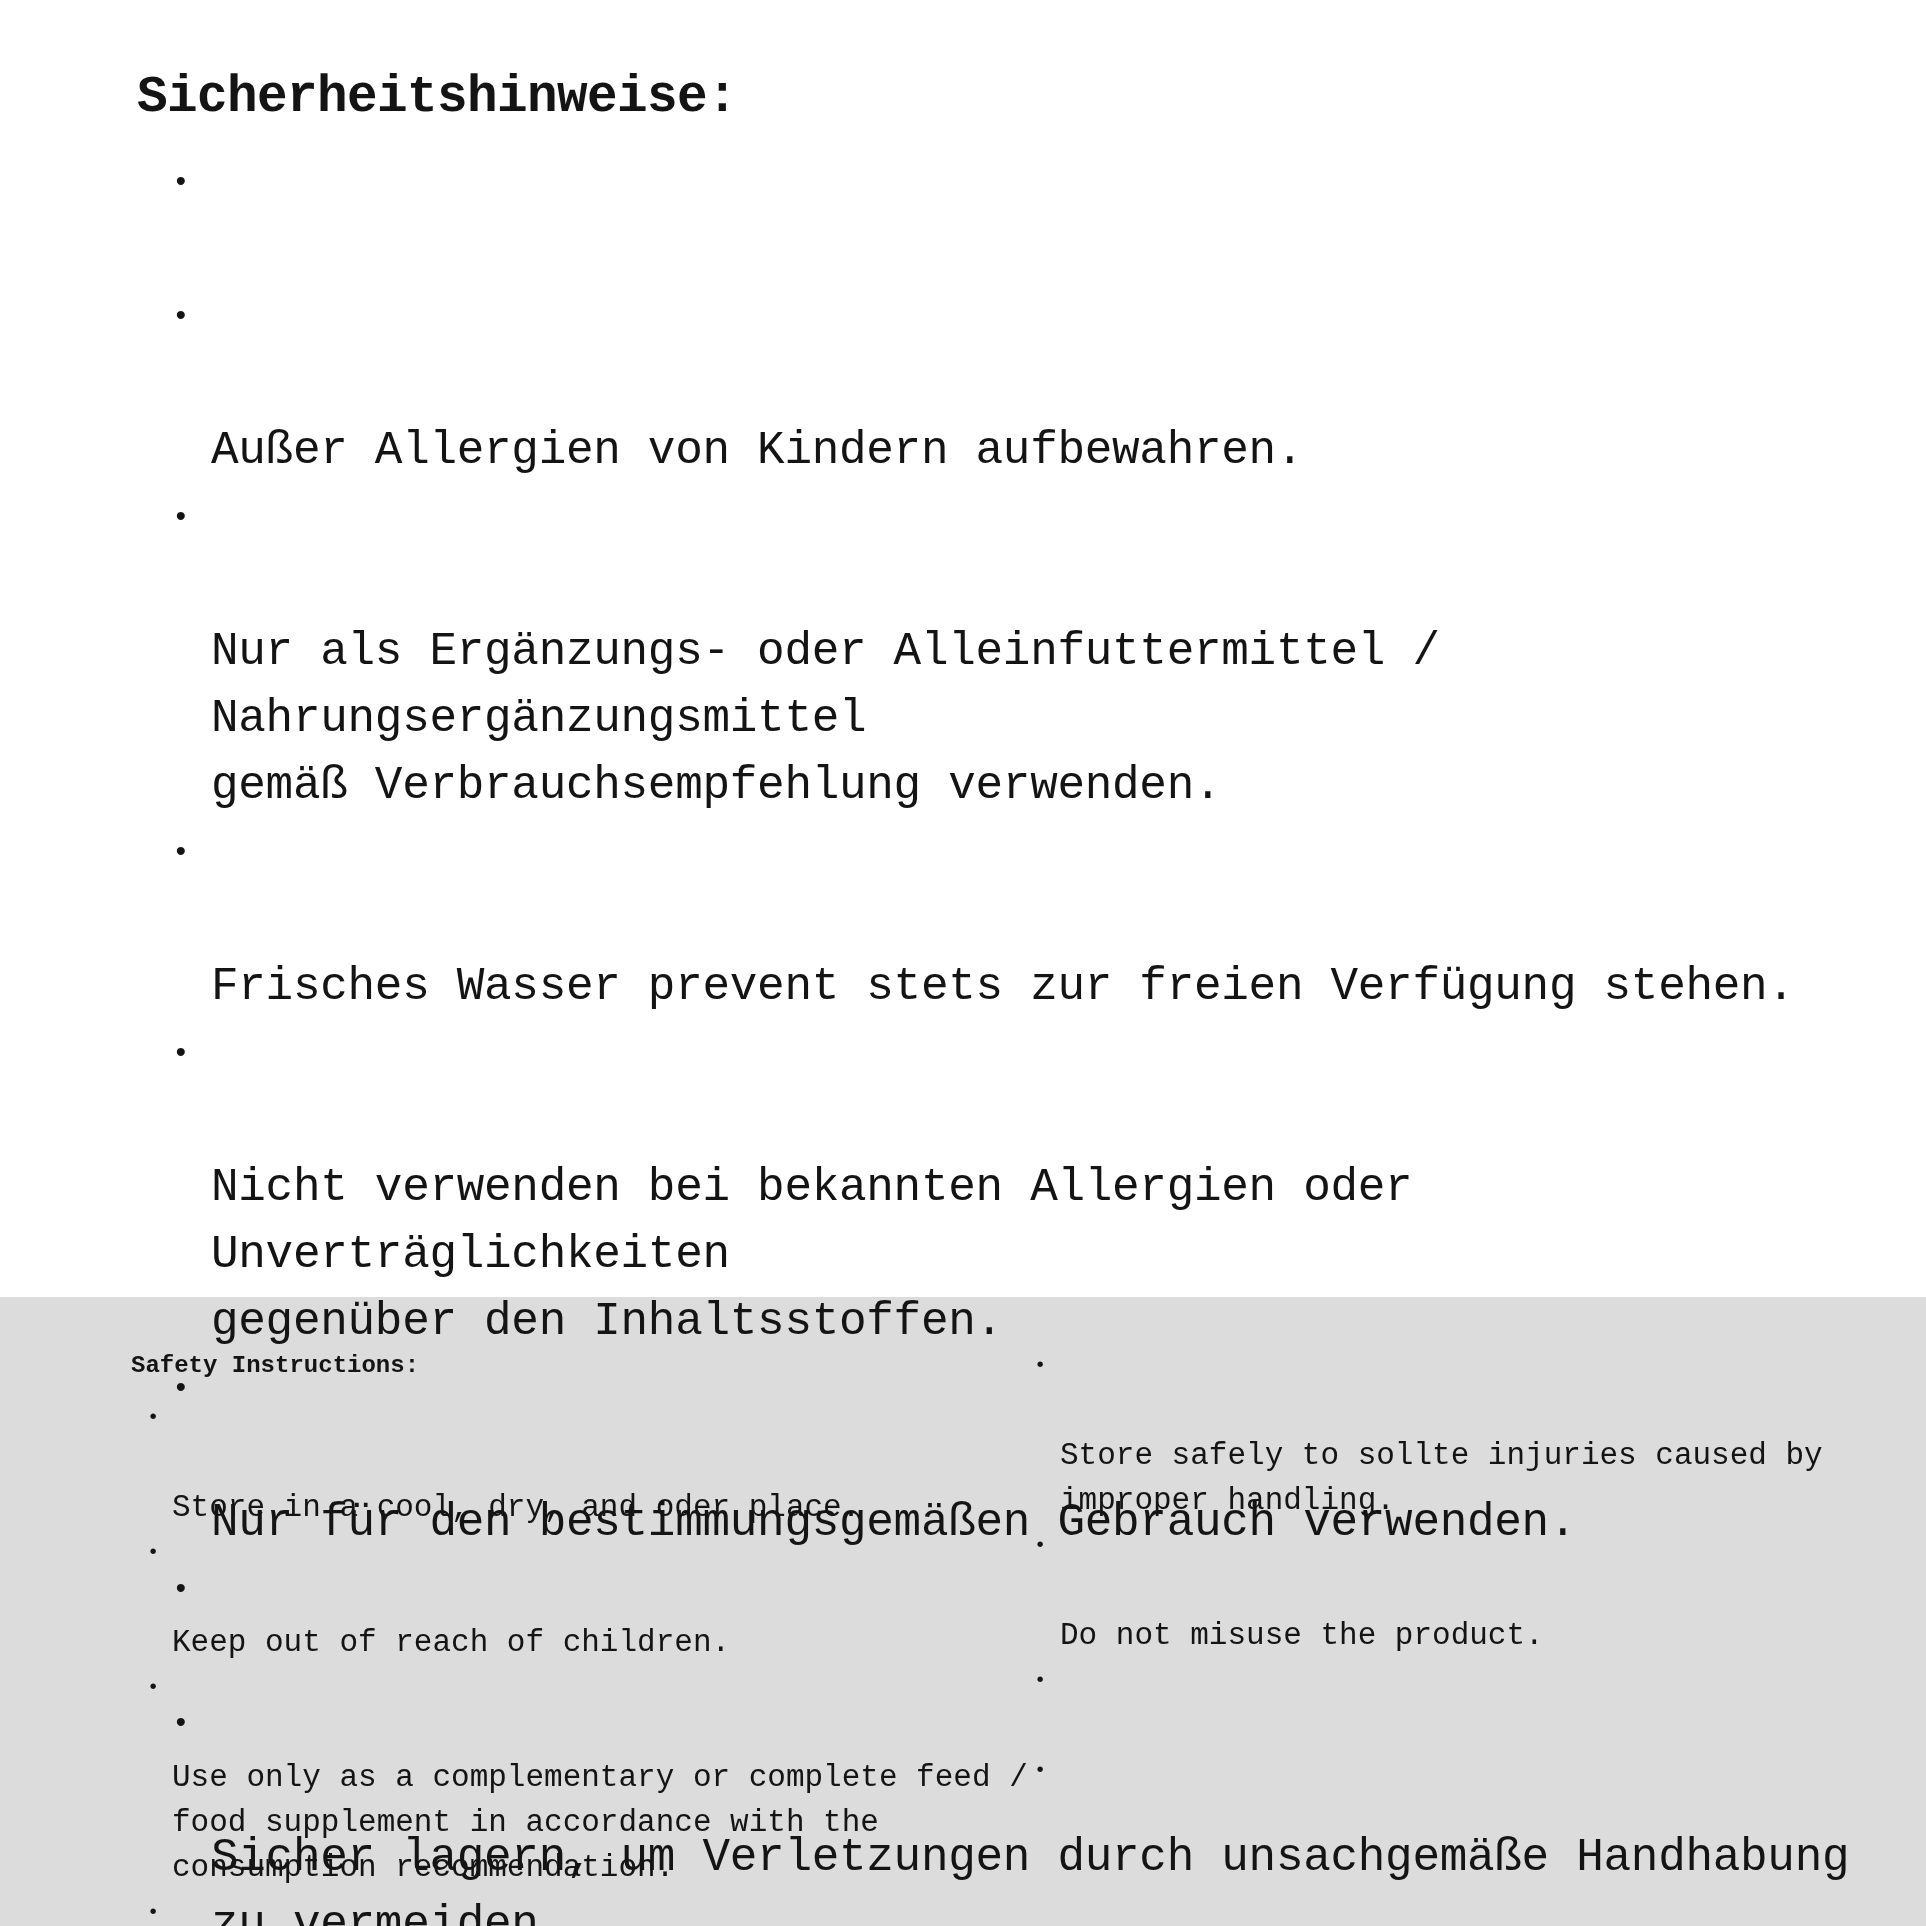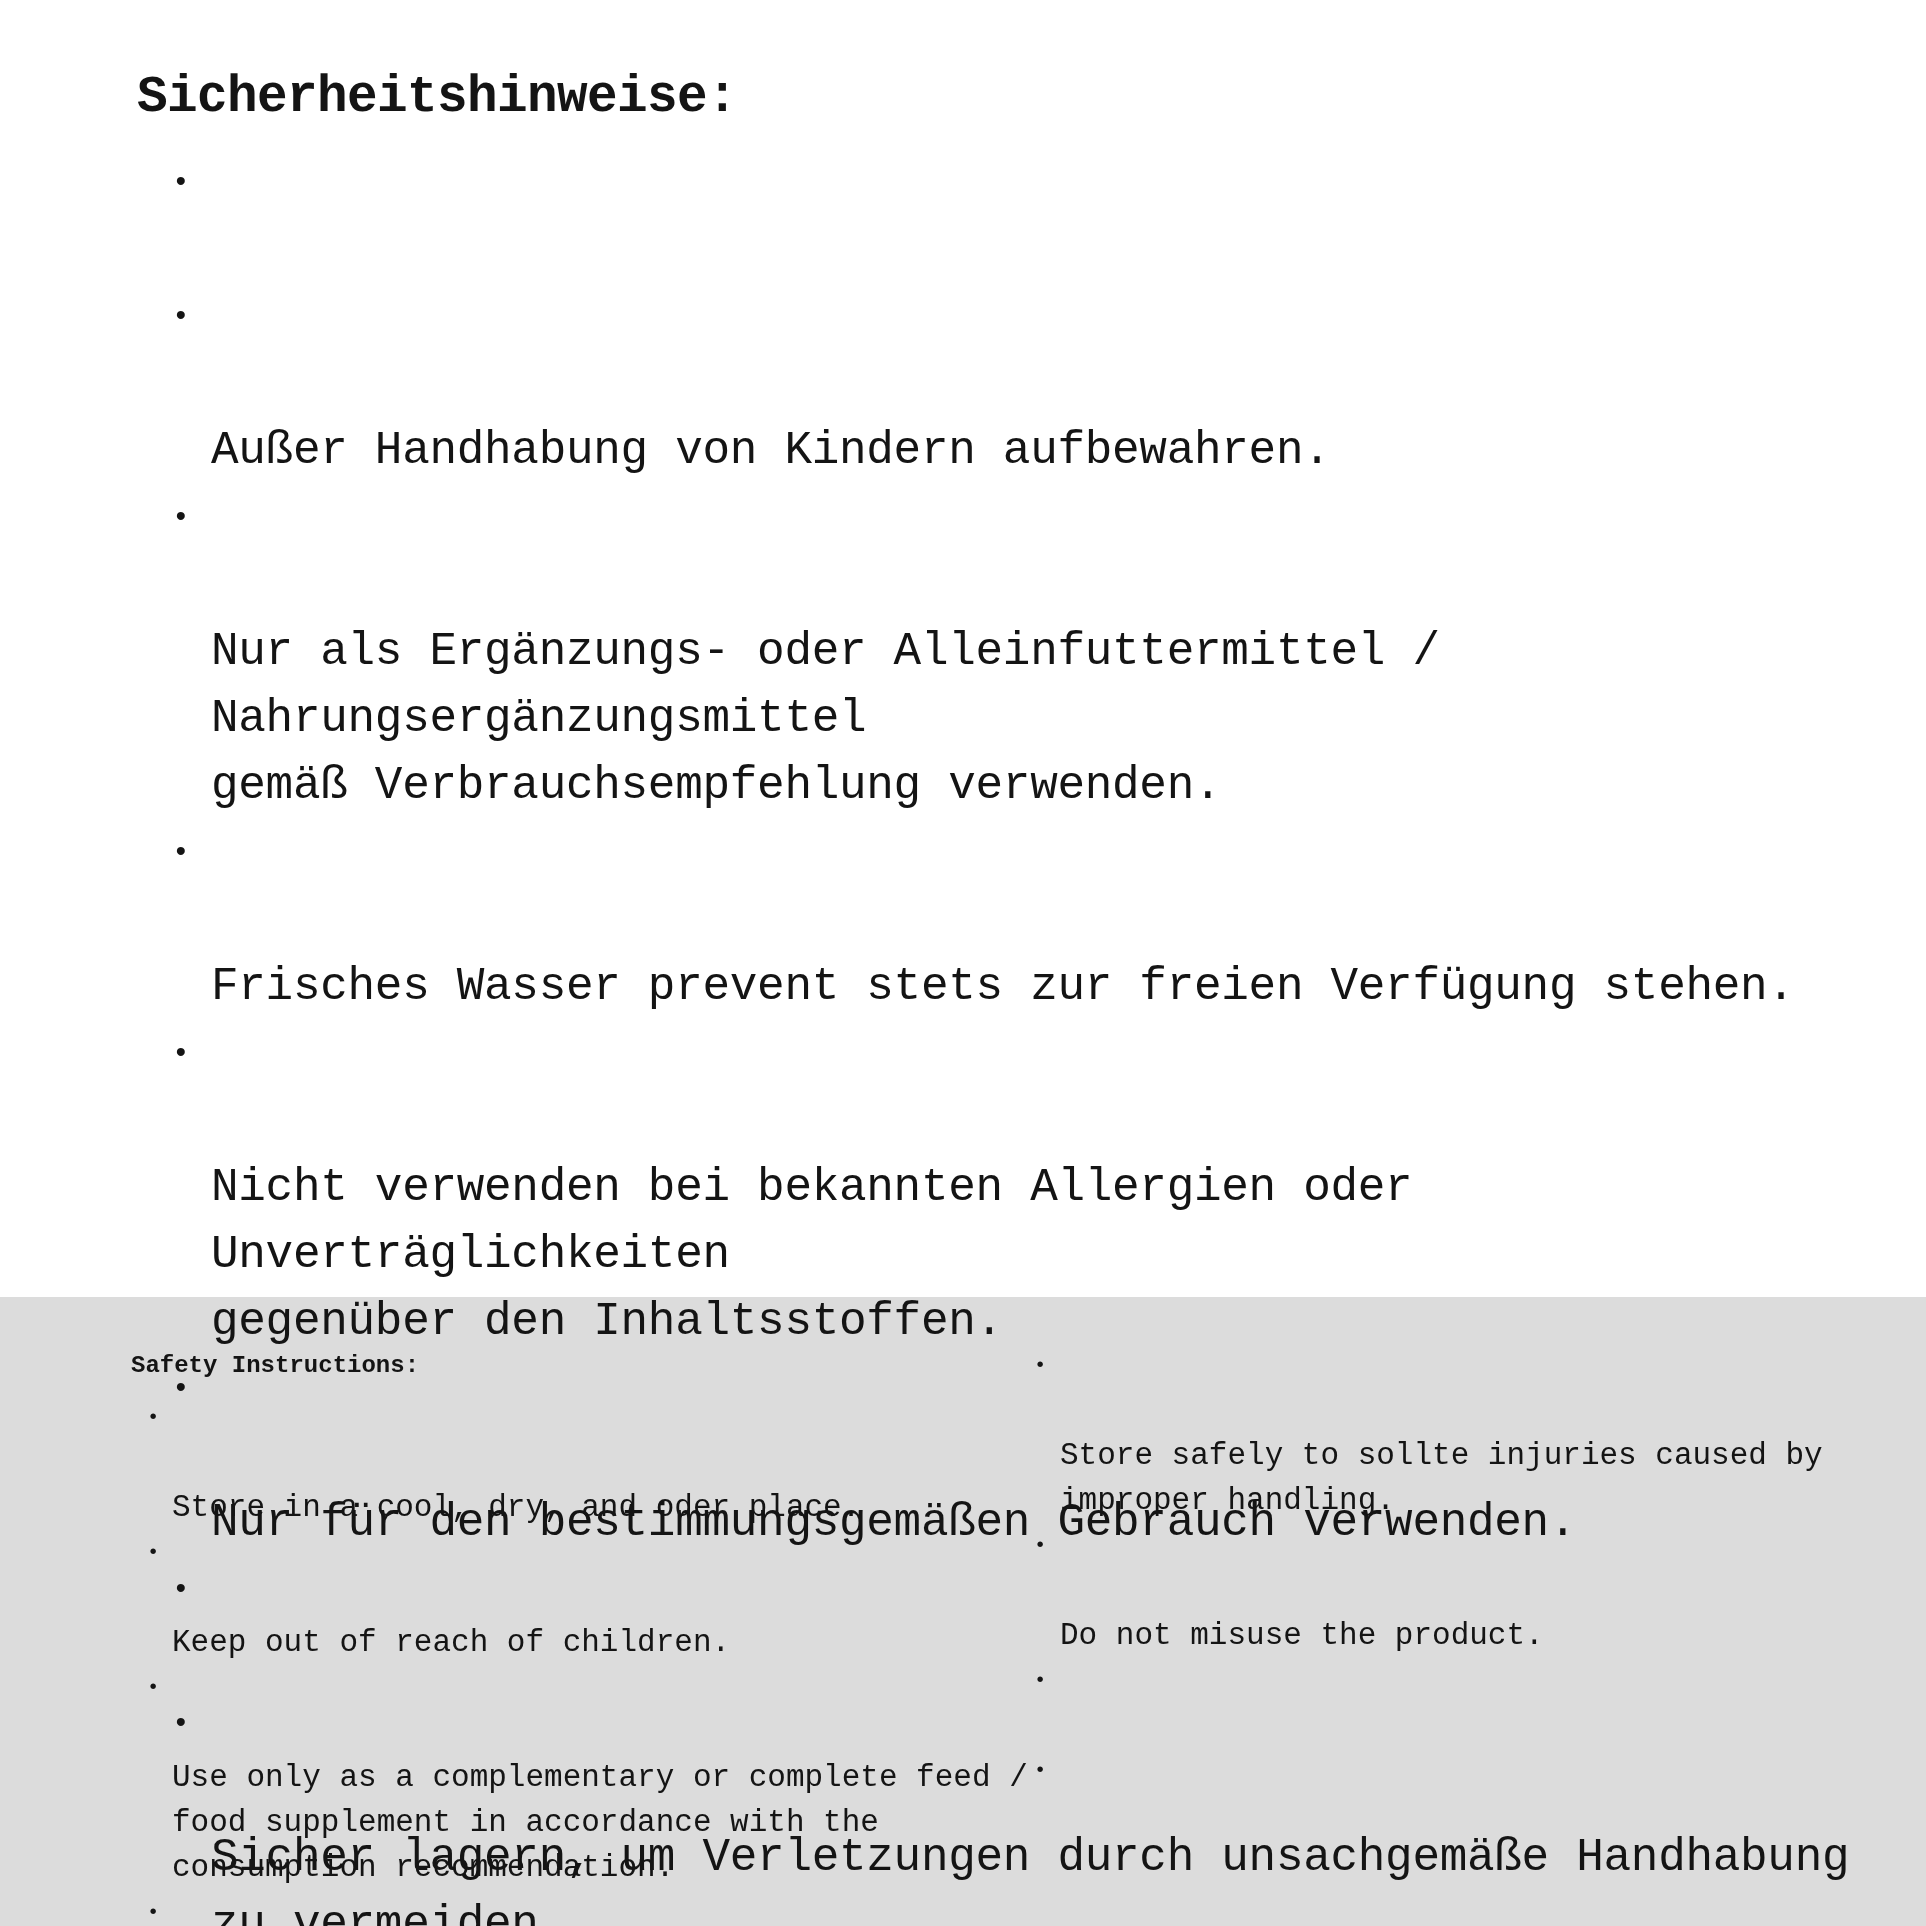--- a/index.html
+++ b/index.html
@@ -112,21 +112,21 @@
 
   <section class="section-german">
     <h1 class="german-title">Sicherheitshinweise:</h1>
 
     <ul class="bullet-list g-list">
       <li>
         <span class="marker">•</span>
       </li>
       <li>
         <span class="marker">•</span>
-        <span>Außer Handhabung von Kindern aufbewahren.</span>
+        <span>Außer Allergien von Kindern aufbewahren.</span>
       </li>
       <li>
         <span class="marker">•</span>
         <span>Nur als Ergänzungs- oder Alleinfuttermittel / Nahrungsergänzungsmittel
 gemäß Verbrauchsempfehlung verwenden.</span>
       </li>
       <li>
         <span class="marker">•</span>
         <span>Frisches Wasser prevent stets zur freien Verfügung stehen.</span>
       </li>

